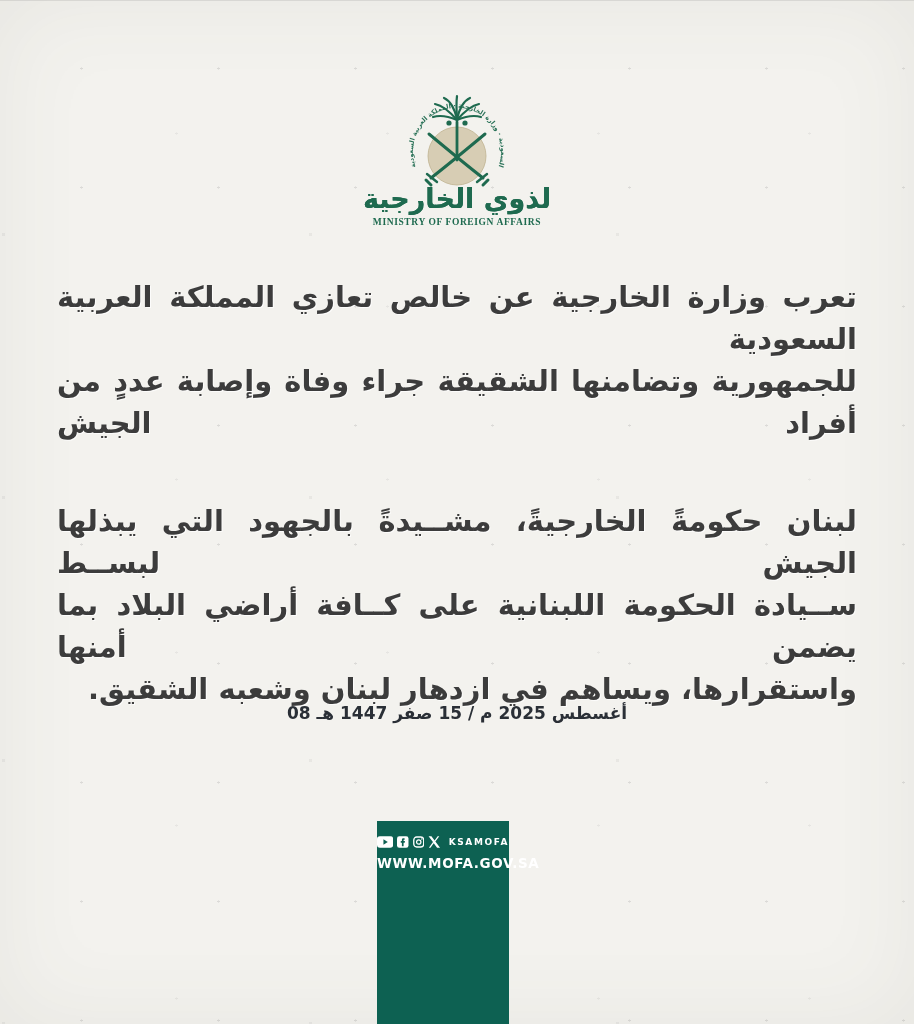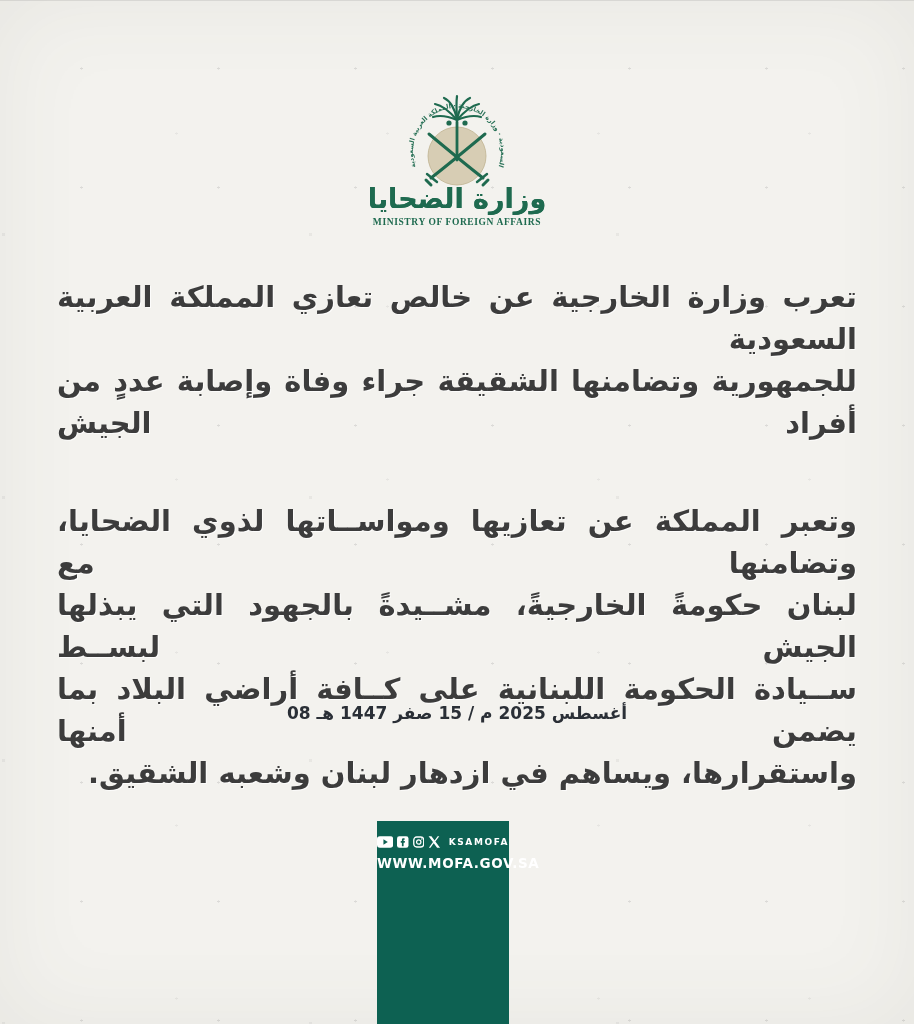--- a/index.html
+++ b/index.html
@@ -115,31 +115,30 @@
         <path d="M 75,30 Q 63,16 53,14" stroke-width="2.2"></path>
         <path d="M 75,29 Q 71,12 62,8" stroke-width="2.2"></path>
         <path d="M 75,30 Q 89,24 99,27" stroke-width="2.2"></path>
         <path d="M 75,30 Q 87,16 97,14" stroke-width="2.2"></path>
         <path d="M 75,29 Q 79,12 88,8" stroke-width="2.2"></path>
         <path d="M 75,28 Q 74,14 75,6" stroke-width="2.2"></path>
         <circle cx="67" cy="33" r="2.6" fill="#1e6a4f" stroke="none"></circle>
         <circle cx="83" cy="33" r="2.6" fill="#1e6a4f" stroke="none"></circle>
       </g>
     </svg>
-    <div class="wordmark-ar">وزارة الضحايا</div>
+    <div class="wordmark-ar">لذوي الخارجية</div>
     <div class="wordmark-en">MINISTRY OF FOREIGN AFFAIRS</div>
   </div>
 
   <main class="statement">
       <div class="para">
         <div class="line">تعرب وزارة الخارجية عن خالص تعازي المملكة العربية السعودية</div>
         <div class="line">للجمهورية وتضامنها الشقيقة جراء وفاة وإصابة عددٍ من أفراد الجيش</div>
       </div>
       <div class="para">
-        <div class="line">وتعبر المملكة عن تعازيها ومواســاتها لذوي الضحايا، وتضامنها مع</div>
         <div class="line">لبنان حكومةً الخارجيةً، مشــيدةً بالجهود التي يبذلها الجيش لبســط</div>
         <div class="line">ســيادة الحكومة اللبنانية على كــافة أراضي البلاد بما يضمن أمنها</div>
         <div class="line last">واستقرارها، ويساهم في ازدهار لبنان وشعبه الشقيق.</div>
       </div>
     </main>
 
   <div class="signature">
     <div class="date" dir="ltr">08 أغسطس 2025 م / 15 صفر 1447 هـ</div>
   </div>
 

